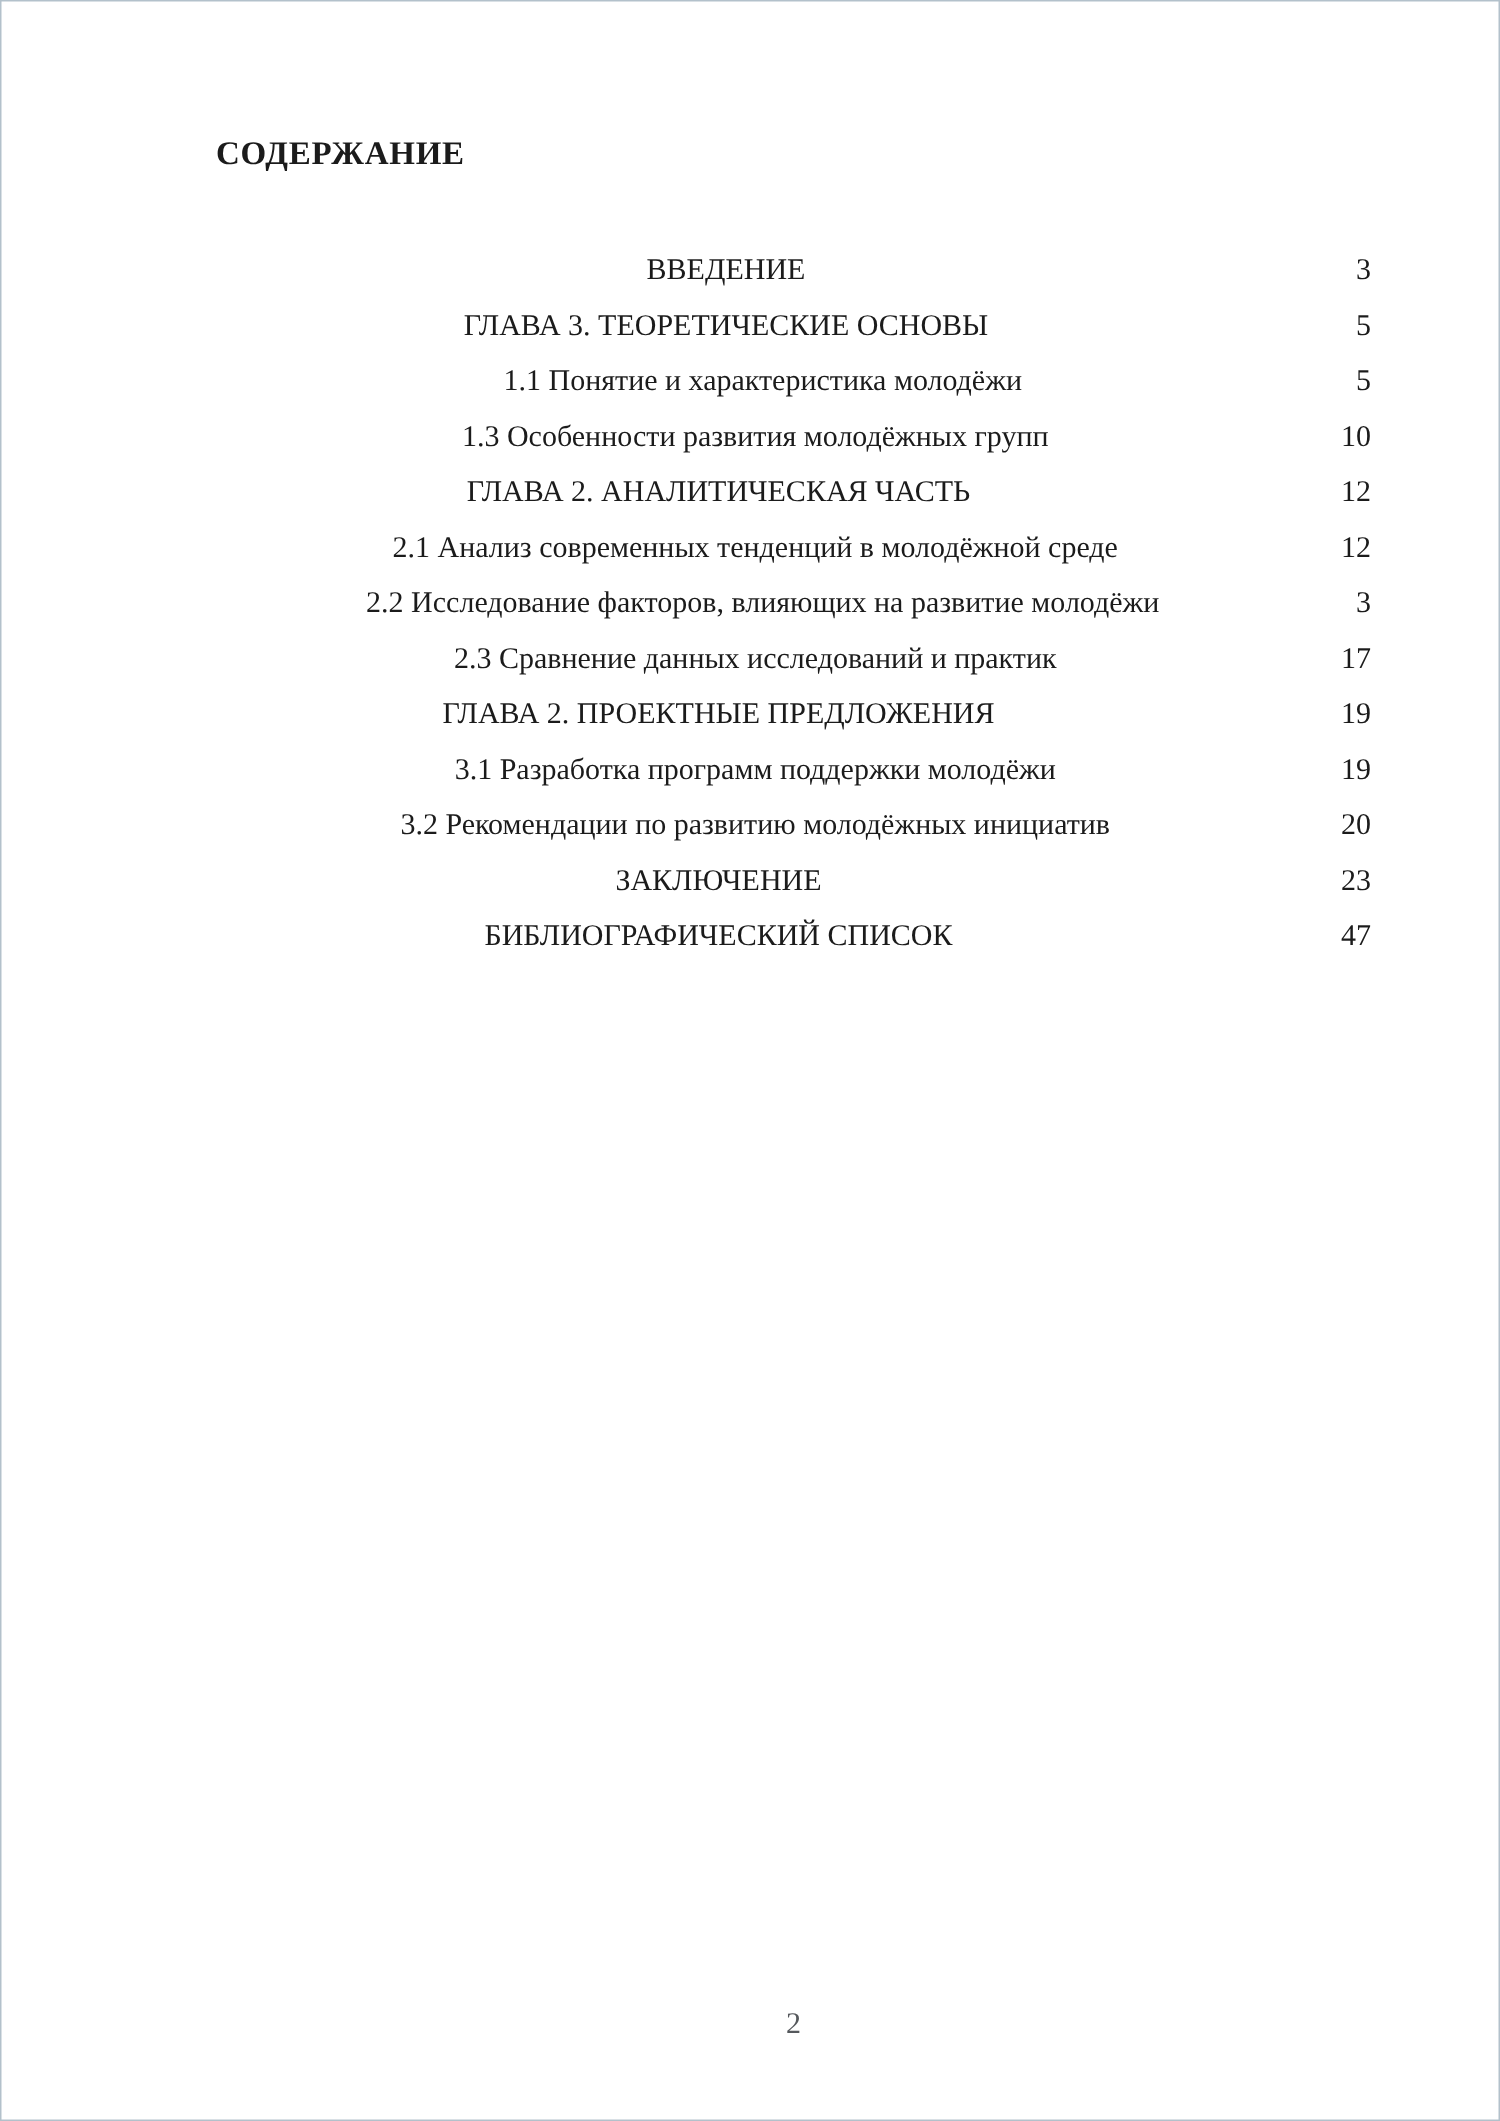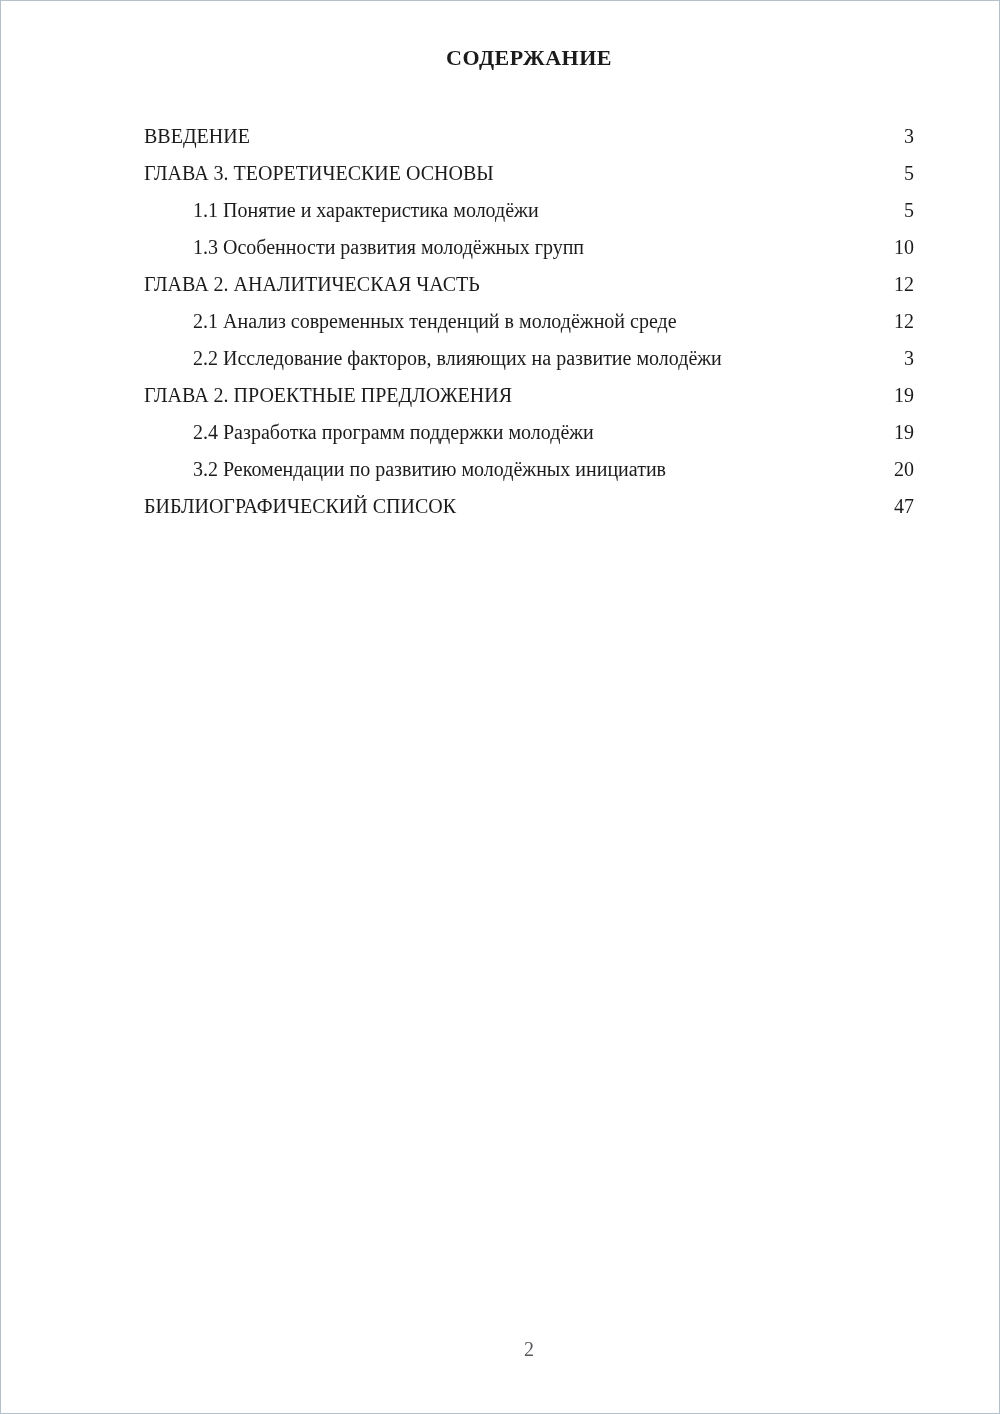--- a/index.html
+++ b/index.html
@@ -9,38 +9,38 @@
     border: 1px solid #b3c1cb;
     font-family: "Liberation Serif", serif;
     color: #1b1b1b;
     position: relative;
     overflow: hidden;
   }
   .content {
     margin: 0 85px 0 143px;
   }
   .doc-title {
-    margin-top: 44px;
-    text-align: center;
+    margin-top: 88px;
     font-size: 22px;
     font-weight: bold;
     letter-spacing: 0.5px;
   }
   .toc {
     margin-top: 50px;
   }
   .toc-row {
     display: flex;
     font-size: 20px;
     line-height: 30px;
     margin-bottom: 7px;
   }
   .toc-label {
     flex: 1 1 auto;
     padding-right: 80px;
+    text-align: center;
   }
   .toc-row.level-1 .toc-label {
     padding-left: 49px;
   }
   .toc-page {
     align-self: flex-end;
     white-space: nowrap;
   }
   .footer-page-number {
     position: absolute;
@@ -80,31 +80,39 @@
         <span class="toc-page">12</span>
       </div>
       <div class="toc-row level-1">
         <span class="toc-label">2.1 Анализ современных тенденций в молодёжной среде</span>
         <span class="toc-page">12</span>
       </div>
       <div class="toc-row level-1">
         <span class="toc-label">2.2 Исследование факторов, влияющих на развитие молодёжи</span>
         <span class="toc-page">3</span>
       </div>
+      <div class="toc-row level-1">
+        <span class="toc-label">2.3 Сравнение данных исследований и практик</span>
+        <span class="toc-page">17</span>
+      </div>
       <div class="toc-row level-0">
         <span class="toc-label">ГЛАВА 2. ПРОЕКТНЫЕ ПРЕДЛОЖЕНИЯ</span>
         <span class="toc-page">19</span>
       </div>
       <div class="toc-row level-1">
-        <span class="toc-label">2.4 Разработка программ поддержки молодёжи</span>
+        <span class="toc-label">3.1 Разработка программ поддержки молодёжи</span>
         <span class="toc-page">19</span>
       </div>
       <div class="toc-row level-1">
         <span class="toc-label">3.2 Рекомендации по развитию молодёжных инициатив</span>
         <span class="toc-page">20</span>
+      </div>
+      <div class="toc-row level-0">
+        <span class="toc-label">ЗАКЛЮЧЕНИЕ</span>
+        <span class="toc-page">23</span>
       </div>
       <div class="toc-row level-0">
         <span class="toc-label">БИБЛИОГРАФИЧЕСКИЙ СПИСОК</span>
         <span class="toc-page">47</span>
       </div>
     </div>
 </div>
 
 <div class="footer-page-number">2</div>
 

